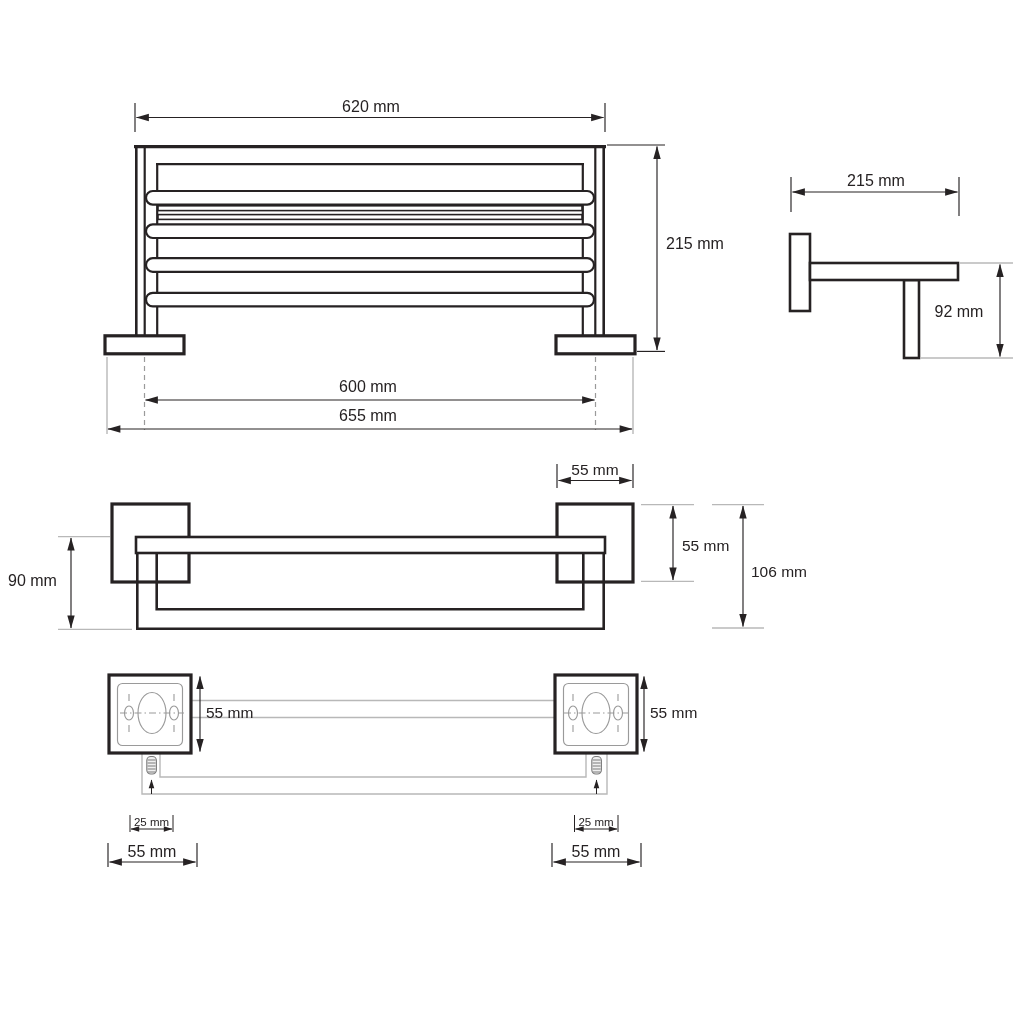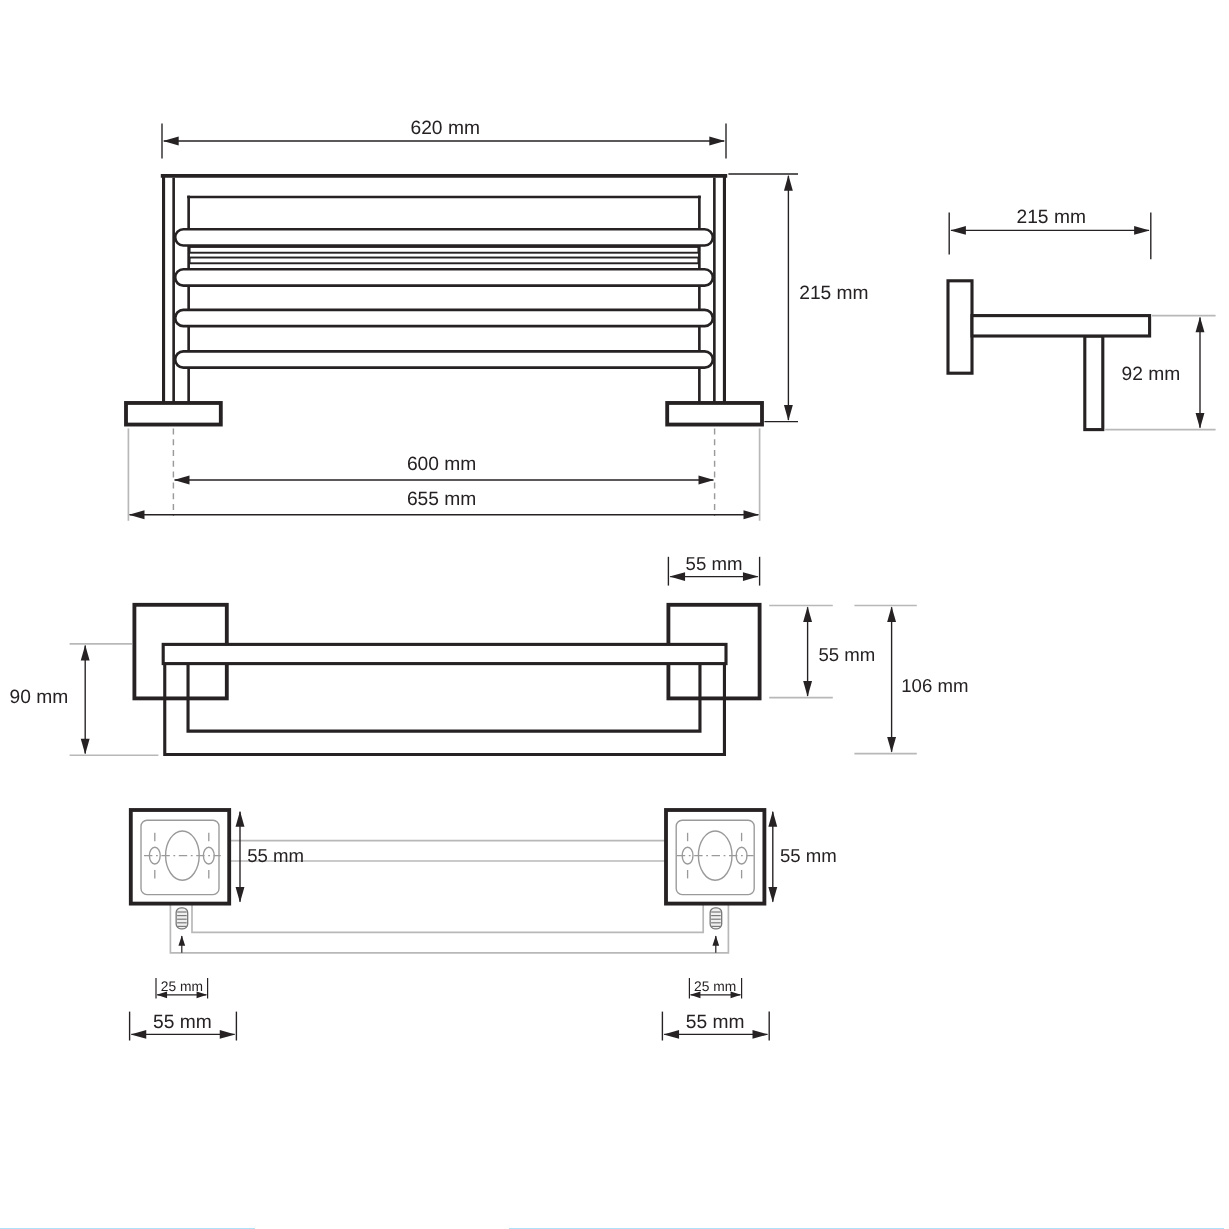--- a/index.html
+++ b/index.html
@@ -1,16 +1,16 @@
 <!DOCTYPE html>
 <html><head>
 <meta charset="utf-8">
 <style>
   html,body{margin:0;padding:0;background:#ffffff;}
-  .stage{position:relative;width:1020px;height:1024px;background:#0ea5e9;overflow:hidden;text-decoration:underline;}
+  .stage{position:relative;width:1020px;height:1024px;background:#22c55e;overflow:hidden;text-decoration:underline;}
   svg{display:block;}
   
   .ln  {stroke:#262223;stroke-width:2.6;fill:none;}
   .ln3 {stroke:#262223;stroke-width:3.2;fill:none;}
   .ln2 {stroke:#262223;stroke-width:2.2;fill:none;}
   .thin{stroke:#262223;stroke-width:1.6;fill:none;}
   .wf  {fill:#ffffff;}
   .dim {stroke:#262223;stroke-width:1.15;fill:none;}
   .dims{stroke:#262223;stroke-width:1.0;fill:none;}
   .gray{stroke:#b8b8b8;stroke-width:1.4;fill:none;}

